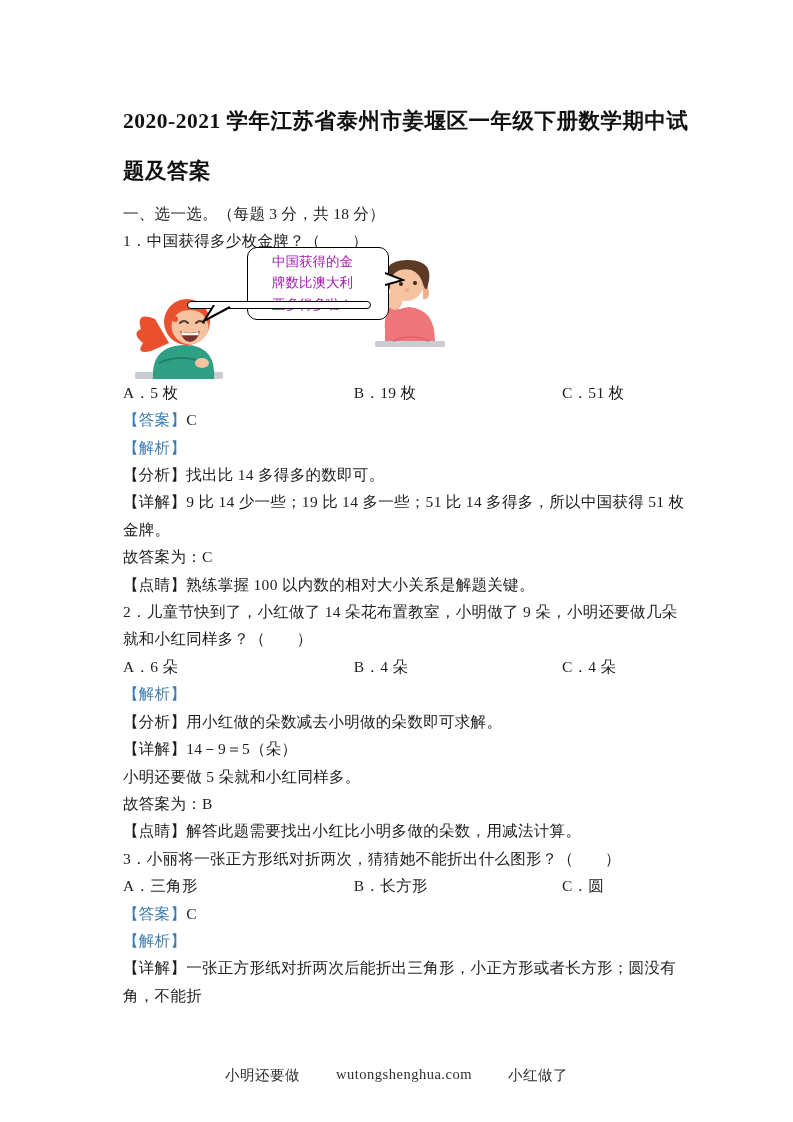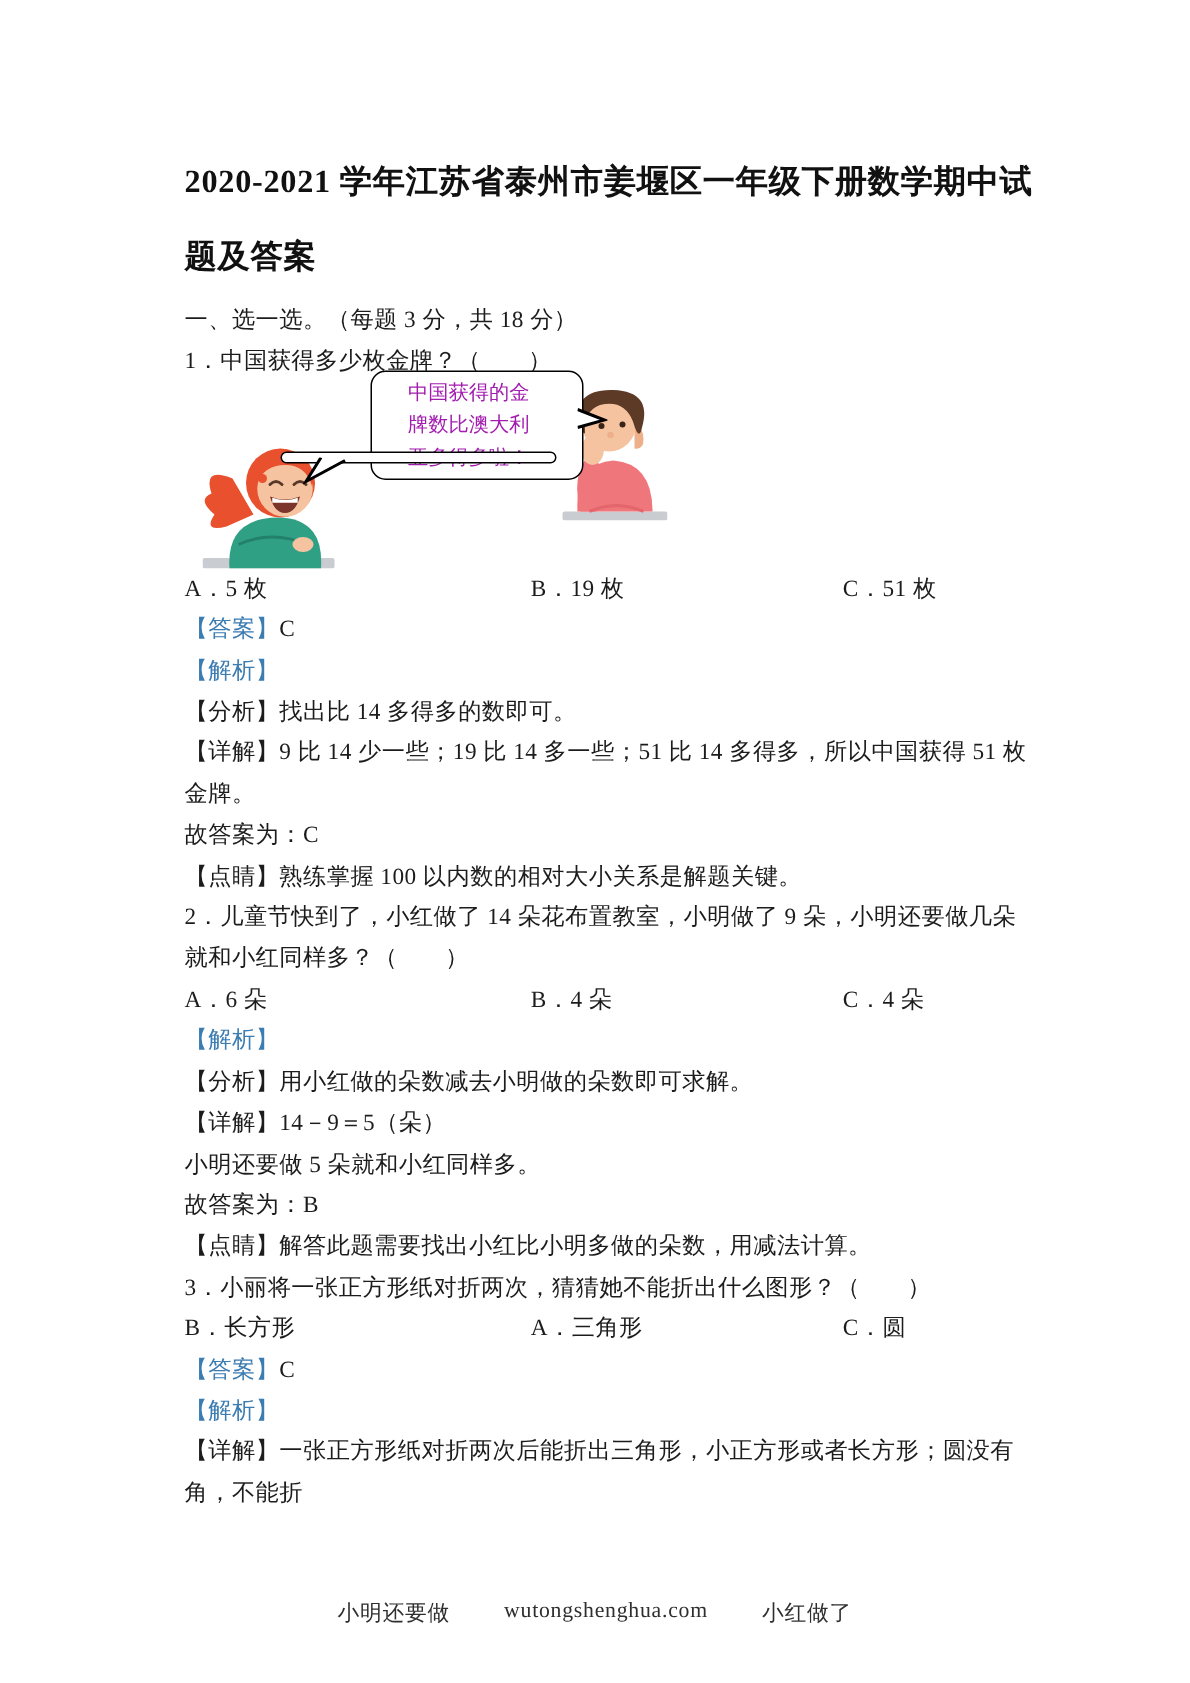--- a/index.html
+++ b/index.html
@@ -161,22 +161,22 @@
     <p class="line blue">【解析】</p>
     <p class="line">【分析】用小红做的朵数减去小明做的朵数即可求解。</p>
     <p class="line">【详解】14－9＝5（朵）</p>
     <p class="line">小明还要做 5 朵就和小红同样多。</p>
     <p class="line">故答案为：B</p>
     <p class="line">【点睛】解答此题需要找出小红比小明多做的朵数，用减法计算。</p>
 
     <p class="line">3．小丽将一张正方形纸对折两次，猜猜她不能折出什么图形？（　　）</p>
 
     <div class="options-row">
+      <span class="opt">A．三角形</span>
       <span class="opt">B．长方形</span>
-      <span class="opt">A．三角形</span>
       <span class="opt">C．圆</span>
     </div>
 
     <p class="line"><span class="blue">【答案】</span><span>C</span></p>
     <p class="line blue">【解析】</p>
     <p class="line">【详解】一张正方形纸对折两次后能折出三角形，小正方形或者长方形；圆没有角，不能折</p>
 
   </div>
 
   <div class="footer">

